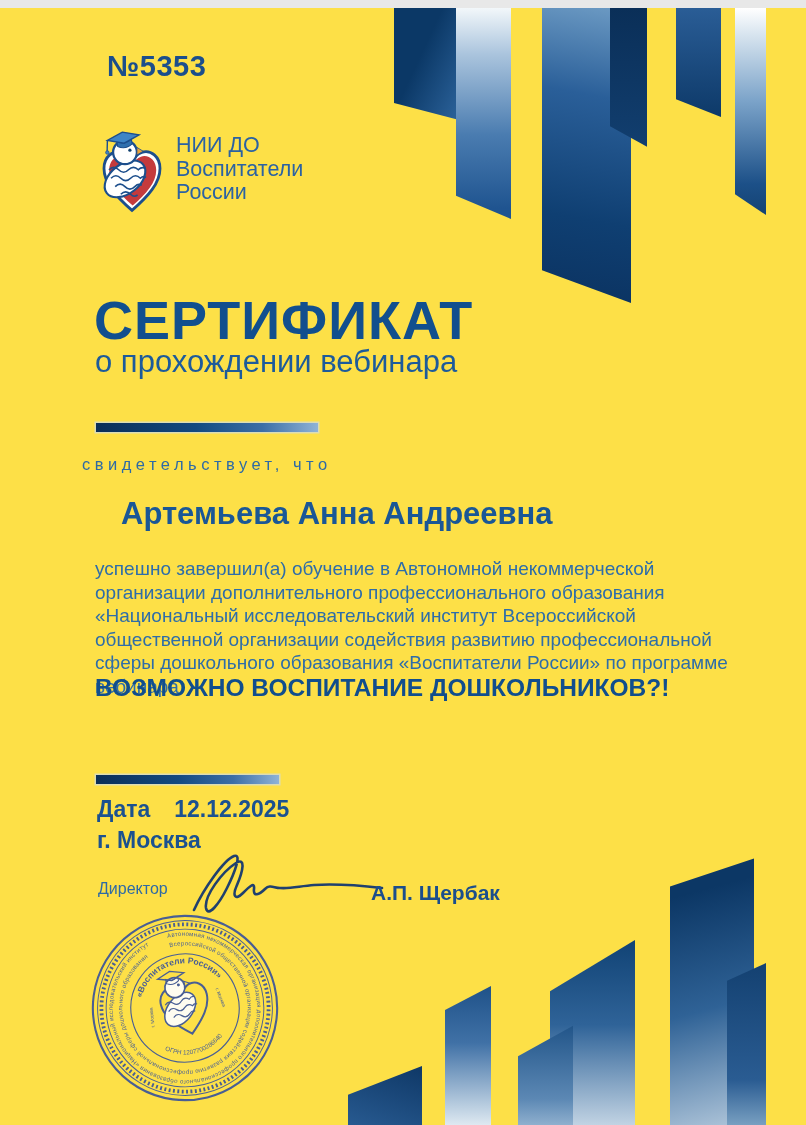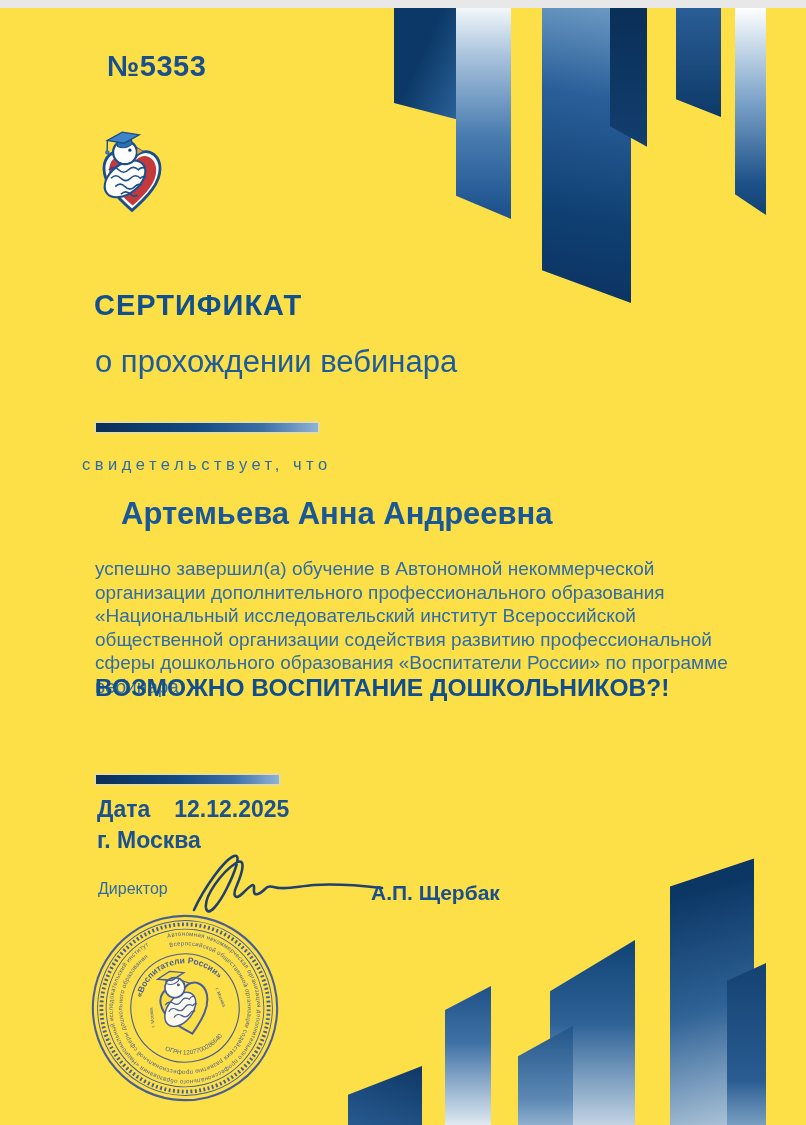--- a/index.html
+++ b/index.html
@@ -48,21 +48,21 @@
   .b-5 { left:670px; top:845px; width:84px; height:280px;
          clip-path:polygon(0 12%,100% 2%,100% 100%,0 100%);
          background:linear-gradient(165deg,#0c3765 15%,#2f6296 55%,#b9cddf 100%); }
   .b-6 { left:727px; top:948px; width:39px; height:177px;
          clip-path:polygon(0 14%,100% 4%,100% 100%,0 100%);
          background:linear-gradient(180deg,#123f6f,#2a5c92 70%,#86abc9); }
 
   
   .cert-number { left:107px; top:42px; font-size:29px; font-weight:bold; color:#1b4e8c; letter-spacing:.5px; }
   .logo-text   { left:176px; top:126px; font-size:21.5px; line-height:23.5px; color:#2b62a3; font-weight:500; }
-  .title       { left:94px; top:281px; font-size:29px; font-weight:bold; color:#124f8e; letter-spacing:1px; }
+  .title       { left:94px; top:281px; font-size:54px; font-weight:bold; color:#124f8e; letter-spacing:1px; }
   .subtitle    { left:95px; top:336px; font-size:31px; color:#1d5b9b; }
   .grad-bar    { height:9px; background:linear-gradient(90deg,#0a2e57 0%,#134a80 45%,#3c6ea6 75%,#8fb3d6 100%);
                  box-shadow:0 0 0 1.5px rgba(205,220,238,.65); }
   .bar1 { left:96px; top:415px; width:222px; }
   .bar2 { left:96px; top:767px; width:183px; }
   .attests { left:82px; top:447px; font-size:16.5px; letter-spacing:4.5px; color:#2e6aa5; }
   .name    { left:121px; top:488px; font-size:31px; font-weight:bold; color:#1a5796; }
   .body-text { left:95px; top:549px; width:648px; font-size:19px; line-height:23.5px; color:#2e6da9; }
   .program { left:95px; top:665px; font-size:24.5px; line-height:29.5px; font-weight:bold; color:#114e8d; }
   .volume  { left:95px; top:725px; font-size:22px; font-weight:600; color:#114e8d; }
@@ -111,20 +111,25 @@
     <circle cx="40" cy="30" r="17" fill="#ffffff" stroke="#1c4e8c" stroke-width="3.2"></circle>
     <path d="M57 23 L66 28.5 L57 34 Z" fill="#e9a23b" stroke="#1c4e8c" stroke-width="1.2"></path>
     <circle cx="47" cy="27" r="2.3" fill="#11406f"></circle>
     <g transform="rotate(-10 38 12)">
       <path d="M28 13 q10 7 21 0 l0 7 q-11 7 -21 0 Z" fill="#2f6fae" stroke="#1c4e8c" stroke-width="1.5"></path>
       <path d="M38 1 L61 9 L38 17 L15 9 Z" fill="#3e85c6" stroke="#1c4e8c" stroke-width="2"></path>
       <path d="M15 9 L12 24" stroke="#1c4e8c" stroke-width="2" fill="none"></path>
       <circle cx="12" cy="26" r="2.5" fill="#3e85c6" stroke="#1c4e8c" stroke-width="1"></circle>
     </g>
   </svg>
+  <div class="abs logo-text">
+    <div>НИИ ДО</div>
+    <div>Воспитатели</div>
+    <div>России</div>
+  </div>
 
   <div class="abs title">СЕРТИФИКАТ</div>
   <div class="abs subtitle">о прохождении вебинара</div>
   <div class="abs grad-bar bar1"></div>
 
   <div class="abs attests">свидетельствует, что</div>
   <div class="abs name">Артемьева Анна Андреевна</div>
 
   <div class="abs body-text">успешно завершил(а) обучение в Автономной некоммерческой организации дополнительного профессионального образования «Национальный исследовательский институт Всероссийской общественной организации содействия развитию профессиональной сферы дошкольного образования «Воспитатели России» по программе вебинара:</div>
 

